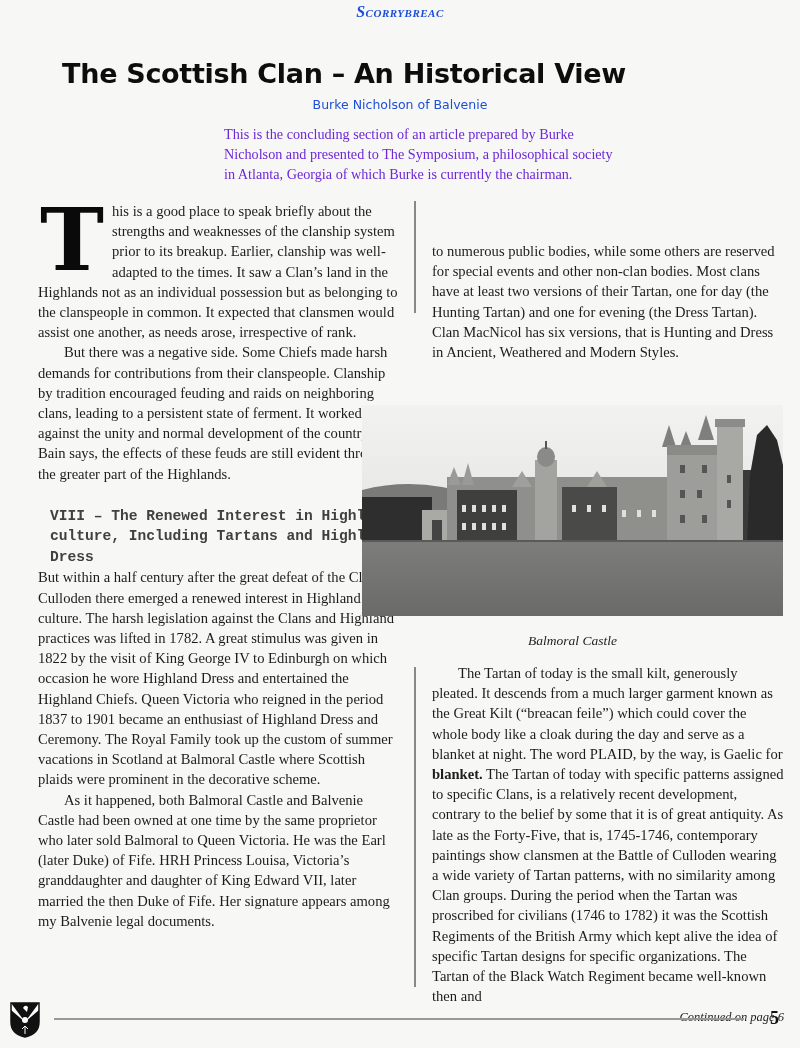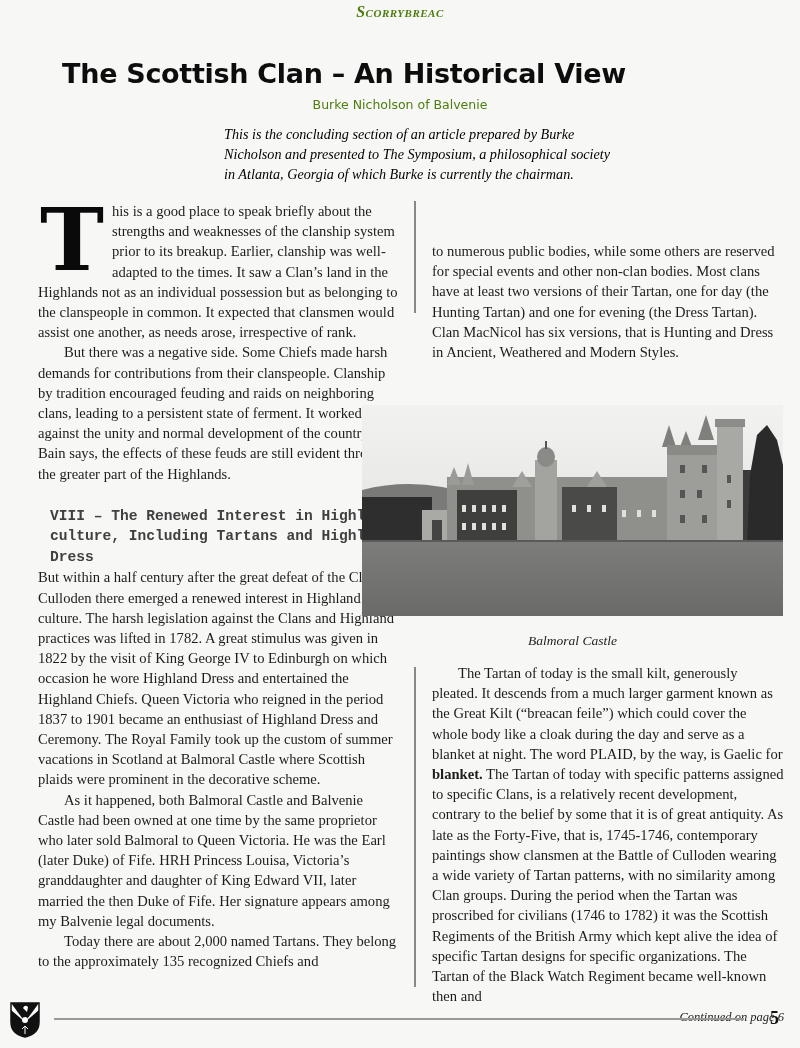--- a/index.html
+++ b/index.html
@@ -4,36 +4,36 @@
 <style>
   html, body { margin:0; padding:0; }
   body {
     width:800px; height:1048px; position:relative; overflow:hidden;
     background:#f7f7f5; color:#1a1a1a;
     font-family:"DejaVu Serif", "Liberation Serif", serif;
   }
   .masthead {
     position:absolute; top:3px; left:0; width:800px; text-align:center;
     font-family:"Liberation Serif", serif; font-style:italic; font-weight:bold;
-    font-size:16px; letter-spacing:0.5px; color:#4d7c0f;
+    font-size:16px; letter-spacing:0.5px; color:#1d4ed8;
     font-variant:small-caps;
   }
   .title {
     position:absolute; top:58px; left:0; width:688px; text-align:center;
     font-family:"DejaVu Sans", sans-serif; font-weight:bold; font-size:27px;
     color:#0d0d0d; letter-spacing:-0.3px;
   }
   .byline {
     position:absolute; top:97px; left:0; width:800px; text-align:center;
-    font-family:"DejaVu Sans", sans-serif; font-size:12.5px; color:#4d7c0f;
+    font-family:"DejaVu Sans", sans-serif; font-size:12.5px; color:#1d4ed8;
   }
   .intro {
     position:absolute; top:124px; left:224px; width:390px;
-    font-family:"Liberation Serif", serif; font-style:italic; font-size:14.2px;
-    line-height:20px; color:#000000;
+    font-family:"Liberation Serif", serif; font-size:14.2px;
+    line-height:20px; color:#6d28d9;
   }
   .col {
     position:absolute;
     font-family:"Liberation Serif", serif; font-size:14.6px; line-height:20.2px;
     color:#1c1c1c;
   }
   .col p { margin:0; }
   .col p.indent { text-indent:26px; }
   .left-col { left:38px; top:201px; width:362px; }
   .right-top { left:432px; top:201px; width:352px;margin-top:40px; }
@@ -86,21 +86,20 @@
 <div class="intro">This is the concluding section of an article prepared by Burke Nicholson and presented to The Symposium, a philosophical society in Atlanta, Georgia of which Burke is currently the chairman.</div>
 
 <div class="col left-col">
   <p>
     <span class="dropcap">T</span><span>his is a good place to speak briefly about the strengths and weaknesses of the clanship system prior to its breakup. Earlier, clanship was well-adapted to the times. It saw a Clan’s land in the Highlands not as an individual possession but as belonging to the clanspeople in common. It expected that clansmen would assist one another, as needs arose, irrespective of rank.</span>
   </p>
   <p class="indent">But there was a negative side. Some Chiefs made harsh demands for contributions from their clanspeople. Clanship by tradition encouraged feuding and raids on neighboring clans, leading to a persistent state of ferment.  It worked against the unity and normal development of the country. As Bain says, the effects of these feuds are still evident through the greater part of the Highlands.</p>
   <h2 class="section-heading">VIII – The Renewed Interest in Highland culture, Including Tartans and Highland Dress</h2>
   <p>But within a half century after the great defeat of the Clans at Culloden there emerged a renewed interest in Highland culture. The harsh legislation against the Clans and Highland practices was lifted in 1782. A great stimulus was given in 1822 by the visit of King George IV to Edinburgh on which occasion he wore Highland Dress and entertained the Highland Chiefs. Queen Victoria who reigned in the period 1837 to 1901 became an enthusiast of Highland Dress and Ceremony. The Royal Family took up the custom of summer vacations in Scotland at Balmoral Castle where Scottish plaids were prominent in the decorative scheme.</p>
   <p class="indent">As it happened, both Balmoral Castle and Balvenie Castle had been owned at one time by the same proprietor who later sold Balmoral to Queen Victoria. He was the Earl (later Duke) of Fife. HRH Princess Louisa, Victoria’s granddaughter and daughter of King Edward VII, later married the then Duke of Fife. Her signature appears among my Balvenie legal documents.</p>
-  <p class="indent">Today there are about 2,000 named Tartans. They belong to the approximately 135 recognized Chiefs and</p>
 </div>
 
 <div class="divider" style="top:201px;height:112px;"></div>
 <div class="divider" style="top:667px;height:320px;"></div>
 
 <div class="col right-top">
   <p>to numerous public bodies, while some others are reserved for special events and other non-clan bodies. Most clans have at least two versions of their Tartan, one for day (the Hunting Tartan) and one for evening (the Dress Tartan). Clan MacNicol has six versions, that is Hunting and Dress in Ancient, Weathered and Modern Styles.</p>
 </div>
 
 <div class="photo">

